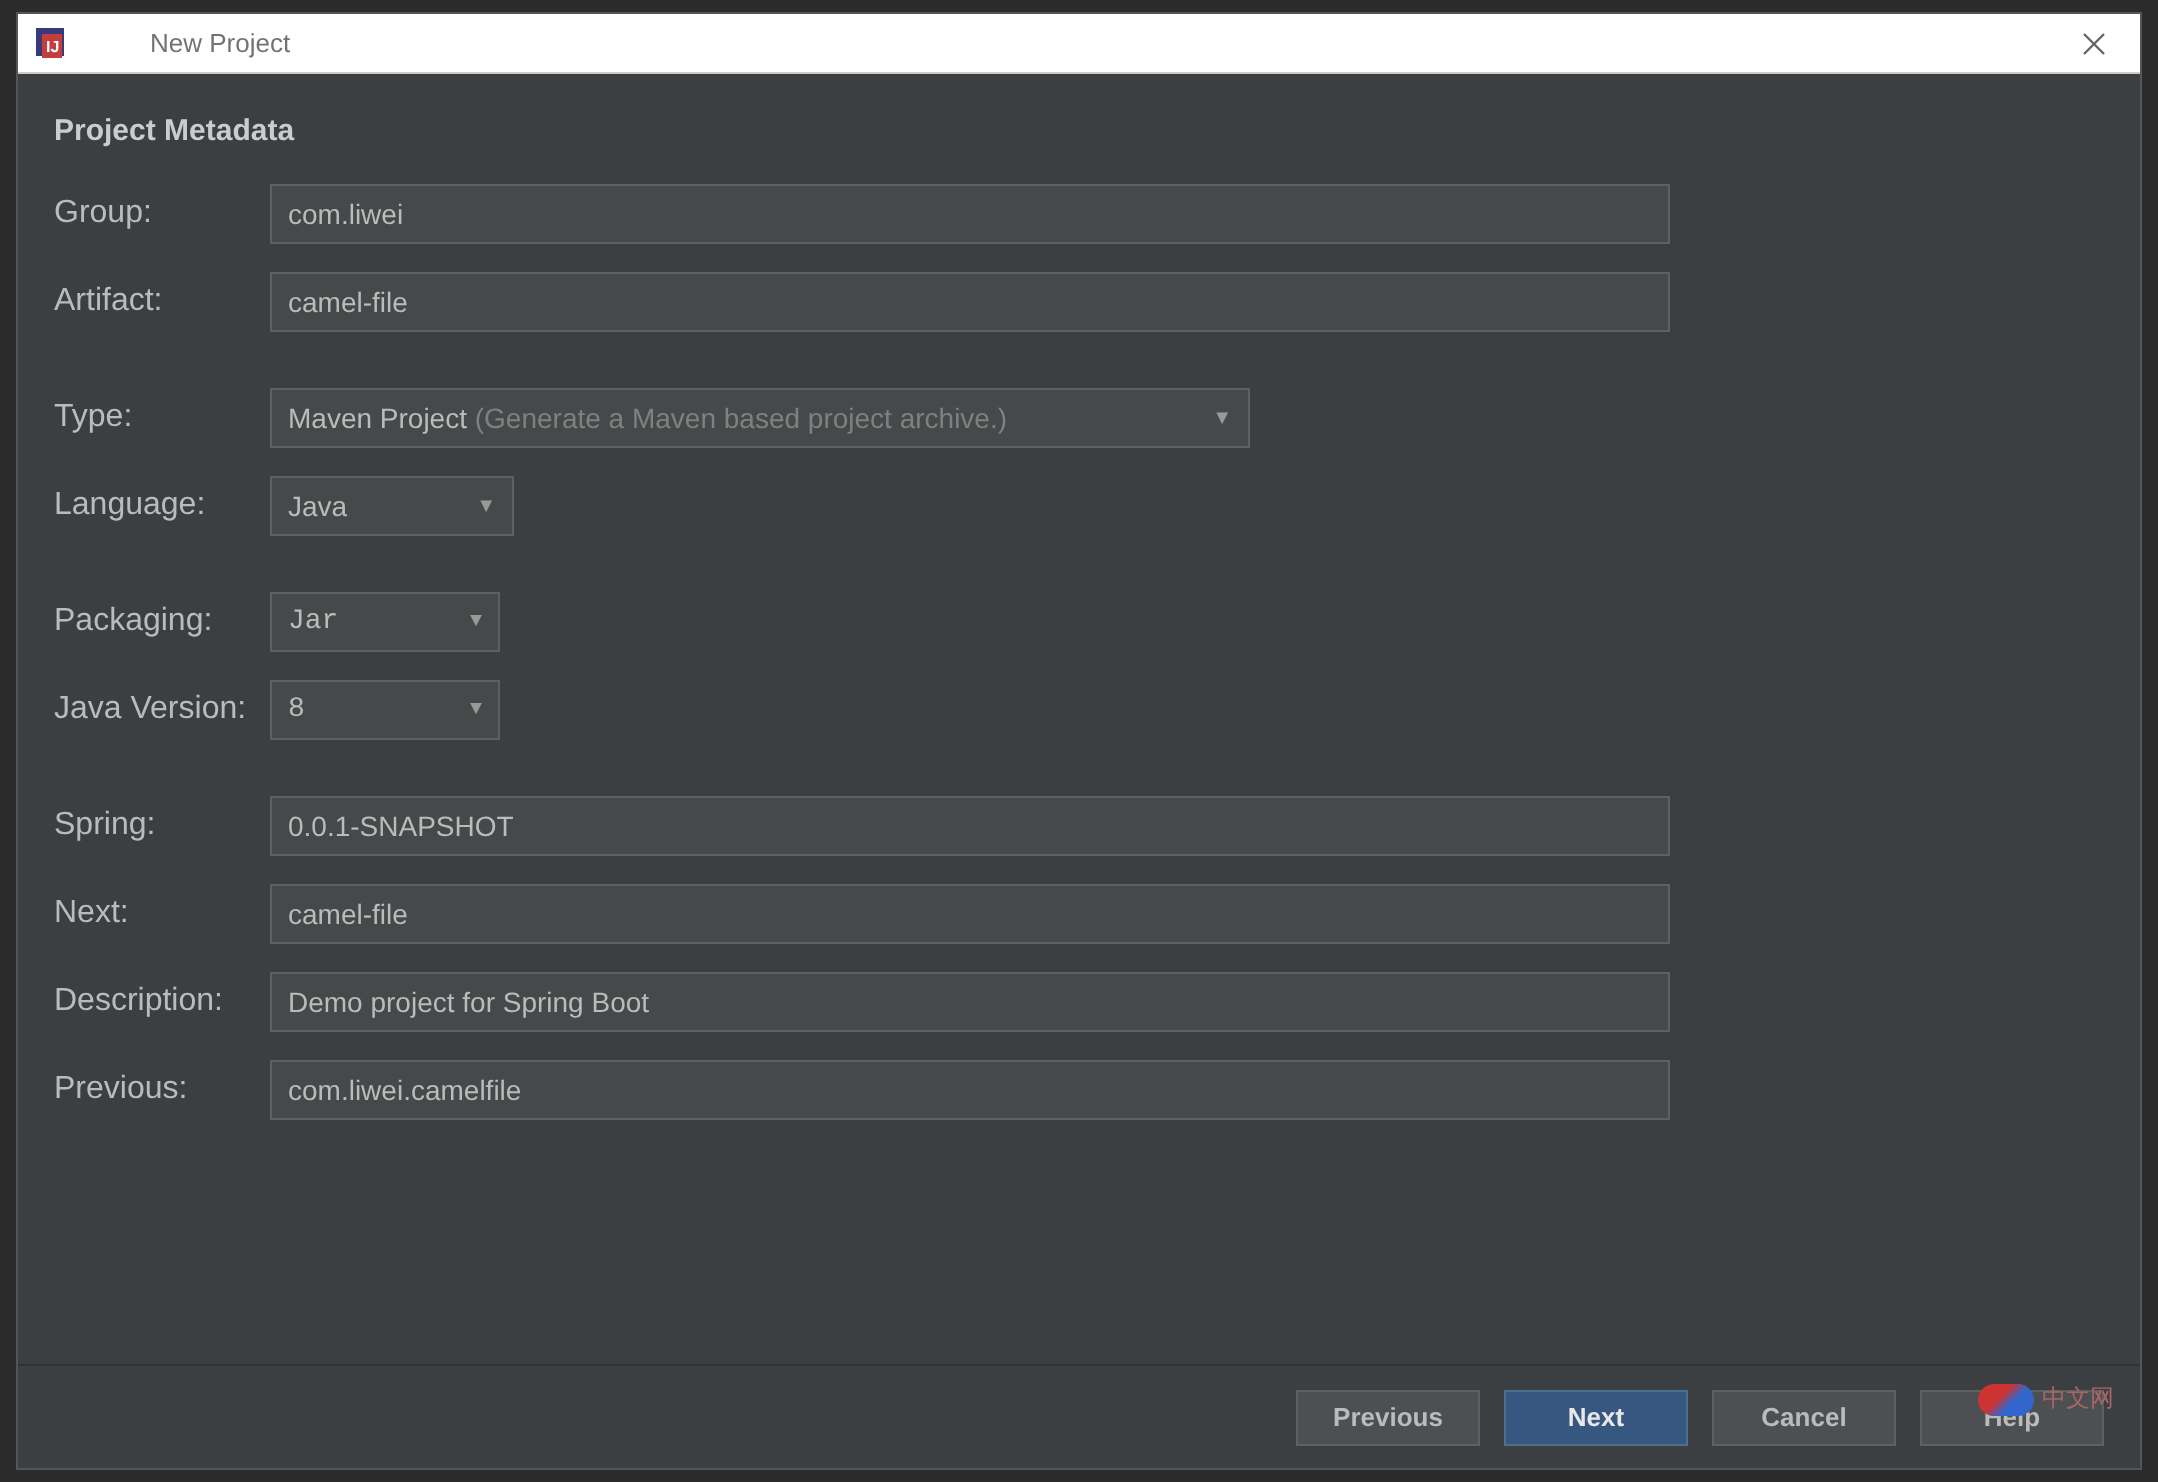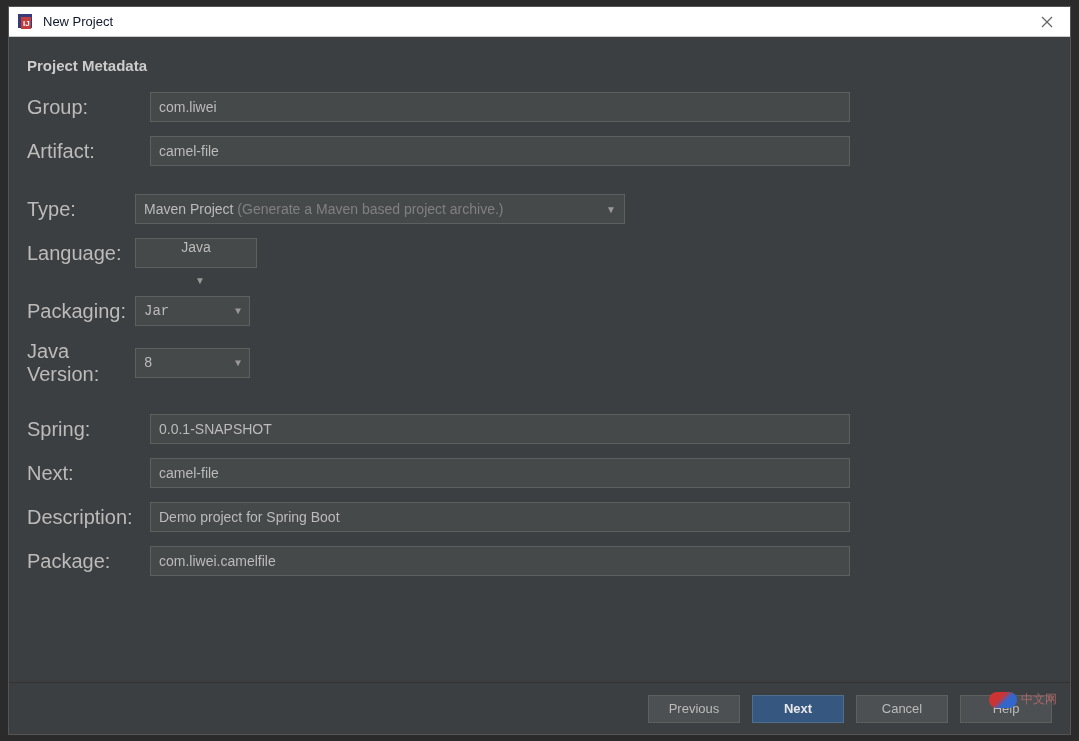--- a/index.html
+++ b/index.html
@@ -26,31 +26,32 @@
       display: flex;
       flex-direction: column;
     }
     .titlebar {
       height: 30px;
       background: #ffffff;
       display: flex;
       align-items: center;
       padding: 0 8px;
       border-bottom: 1px solid #ccc;
+      gap: 32px;
     }
     .titlebar-icon {
       width: 18px;
       height: 18px;
       margin-right: 8px;
       display: flex;
       align-items: center;
       justify-content: center;
     }
     .titlebar-title {
-      color: #0f172a;
+      color: #737373;
       font-size: 13px;
       flex: 1;
     }
     .titlebar-close {
       width: 30px;
       height: 30px;
       display: flex;
       align-items: center;
       justify-content: center;
       color: #666;
@@ -73,51 +74,49 @@
       display: flex;
       align-items: center;
       margin-bottom: 14px;
     }
     .form-row.gap-after {
       margin-bottom: 28px;
     }
     .form-label {
       width: 108px;
       color: #bbbbbb;
-      font-size: 20px;
+      font-size: 16px;
     }
     .form-input {
       flex: 0 0 700px;
       max-width: 700px;
       height: 30px;
       background: #45494a;
       border: 1px solid #5e6060;
       color: #bbbbbb;
       padding: 0 8px;
       font-size: 14px;
       font-family: inherit;
-      margin-left: 15px;
     }
     .form-select {
       width: 490px;
       height: 30px;
       background: #45494a;
       border: 1px solid #5e6060;
       color: #bbbbbb;
       padding: 0 8px;
       font-size: 14px;
       display: flex;
       align-items: center;
       justify-content: space-between;
       cursor: pointer;
       gap: 20px;
     }
     .form-select.small {
       width: 122px;
-      flex-direction: column;
     }
     .form-select.short {
       width: 115px;
       font-family: Liberation Mono, monospace;
     }
     .select-text {
       flex: 1;
     }
     .select-hint {
       color: #808080;
@@ -138,20 +137,21 @@
     }
     .btn {
       min-width: 92px;
       height: 28px;
       background: #4c5052;
       border: 1px solid #5e6060;
       color: #bbbbbb;
       font-size: 13px;
       cursor: pointer;
       padding: 0 14px;
+      font-weight: bold;
     }
     .btn.primary {
       background: #365880;
       border: 1px solid #4c708c;
       color: #e8e8e8;
       font-weight: bold;
     }
     .watermark {
       position: absolute;
       bottom: 26px;
@@ -247,21 +247,21 @@
       <label class="form-label">Next:</label>
       <input class="form-input" type="text" value="camel-file" style="">
     </div>
 
     <div class="form-row">
       <label class="form-label">Description:</label>
       <input class="form-input" type="text" value="Demo project for Spring Boot" style="">
     </div>
 
     <div class="form-row">
-      <label class="form-label">Package:</label>
+      <label class="form-label">Previous:</label>
       <input class="form-input" type="text" value="com.liwei.camelfile" style="">
     </div>
   </div>
 
   <div class="button-bar">
     <button class="btn">Previous</button>
     <button class="btn primary">Next</button>
     <button class="btn">Cancel</button>
     <button class="btn">Help</button>
   </div>

